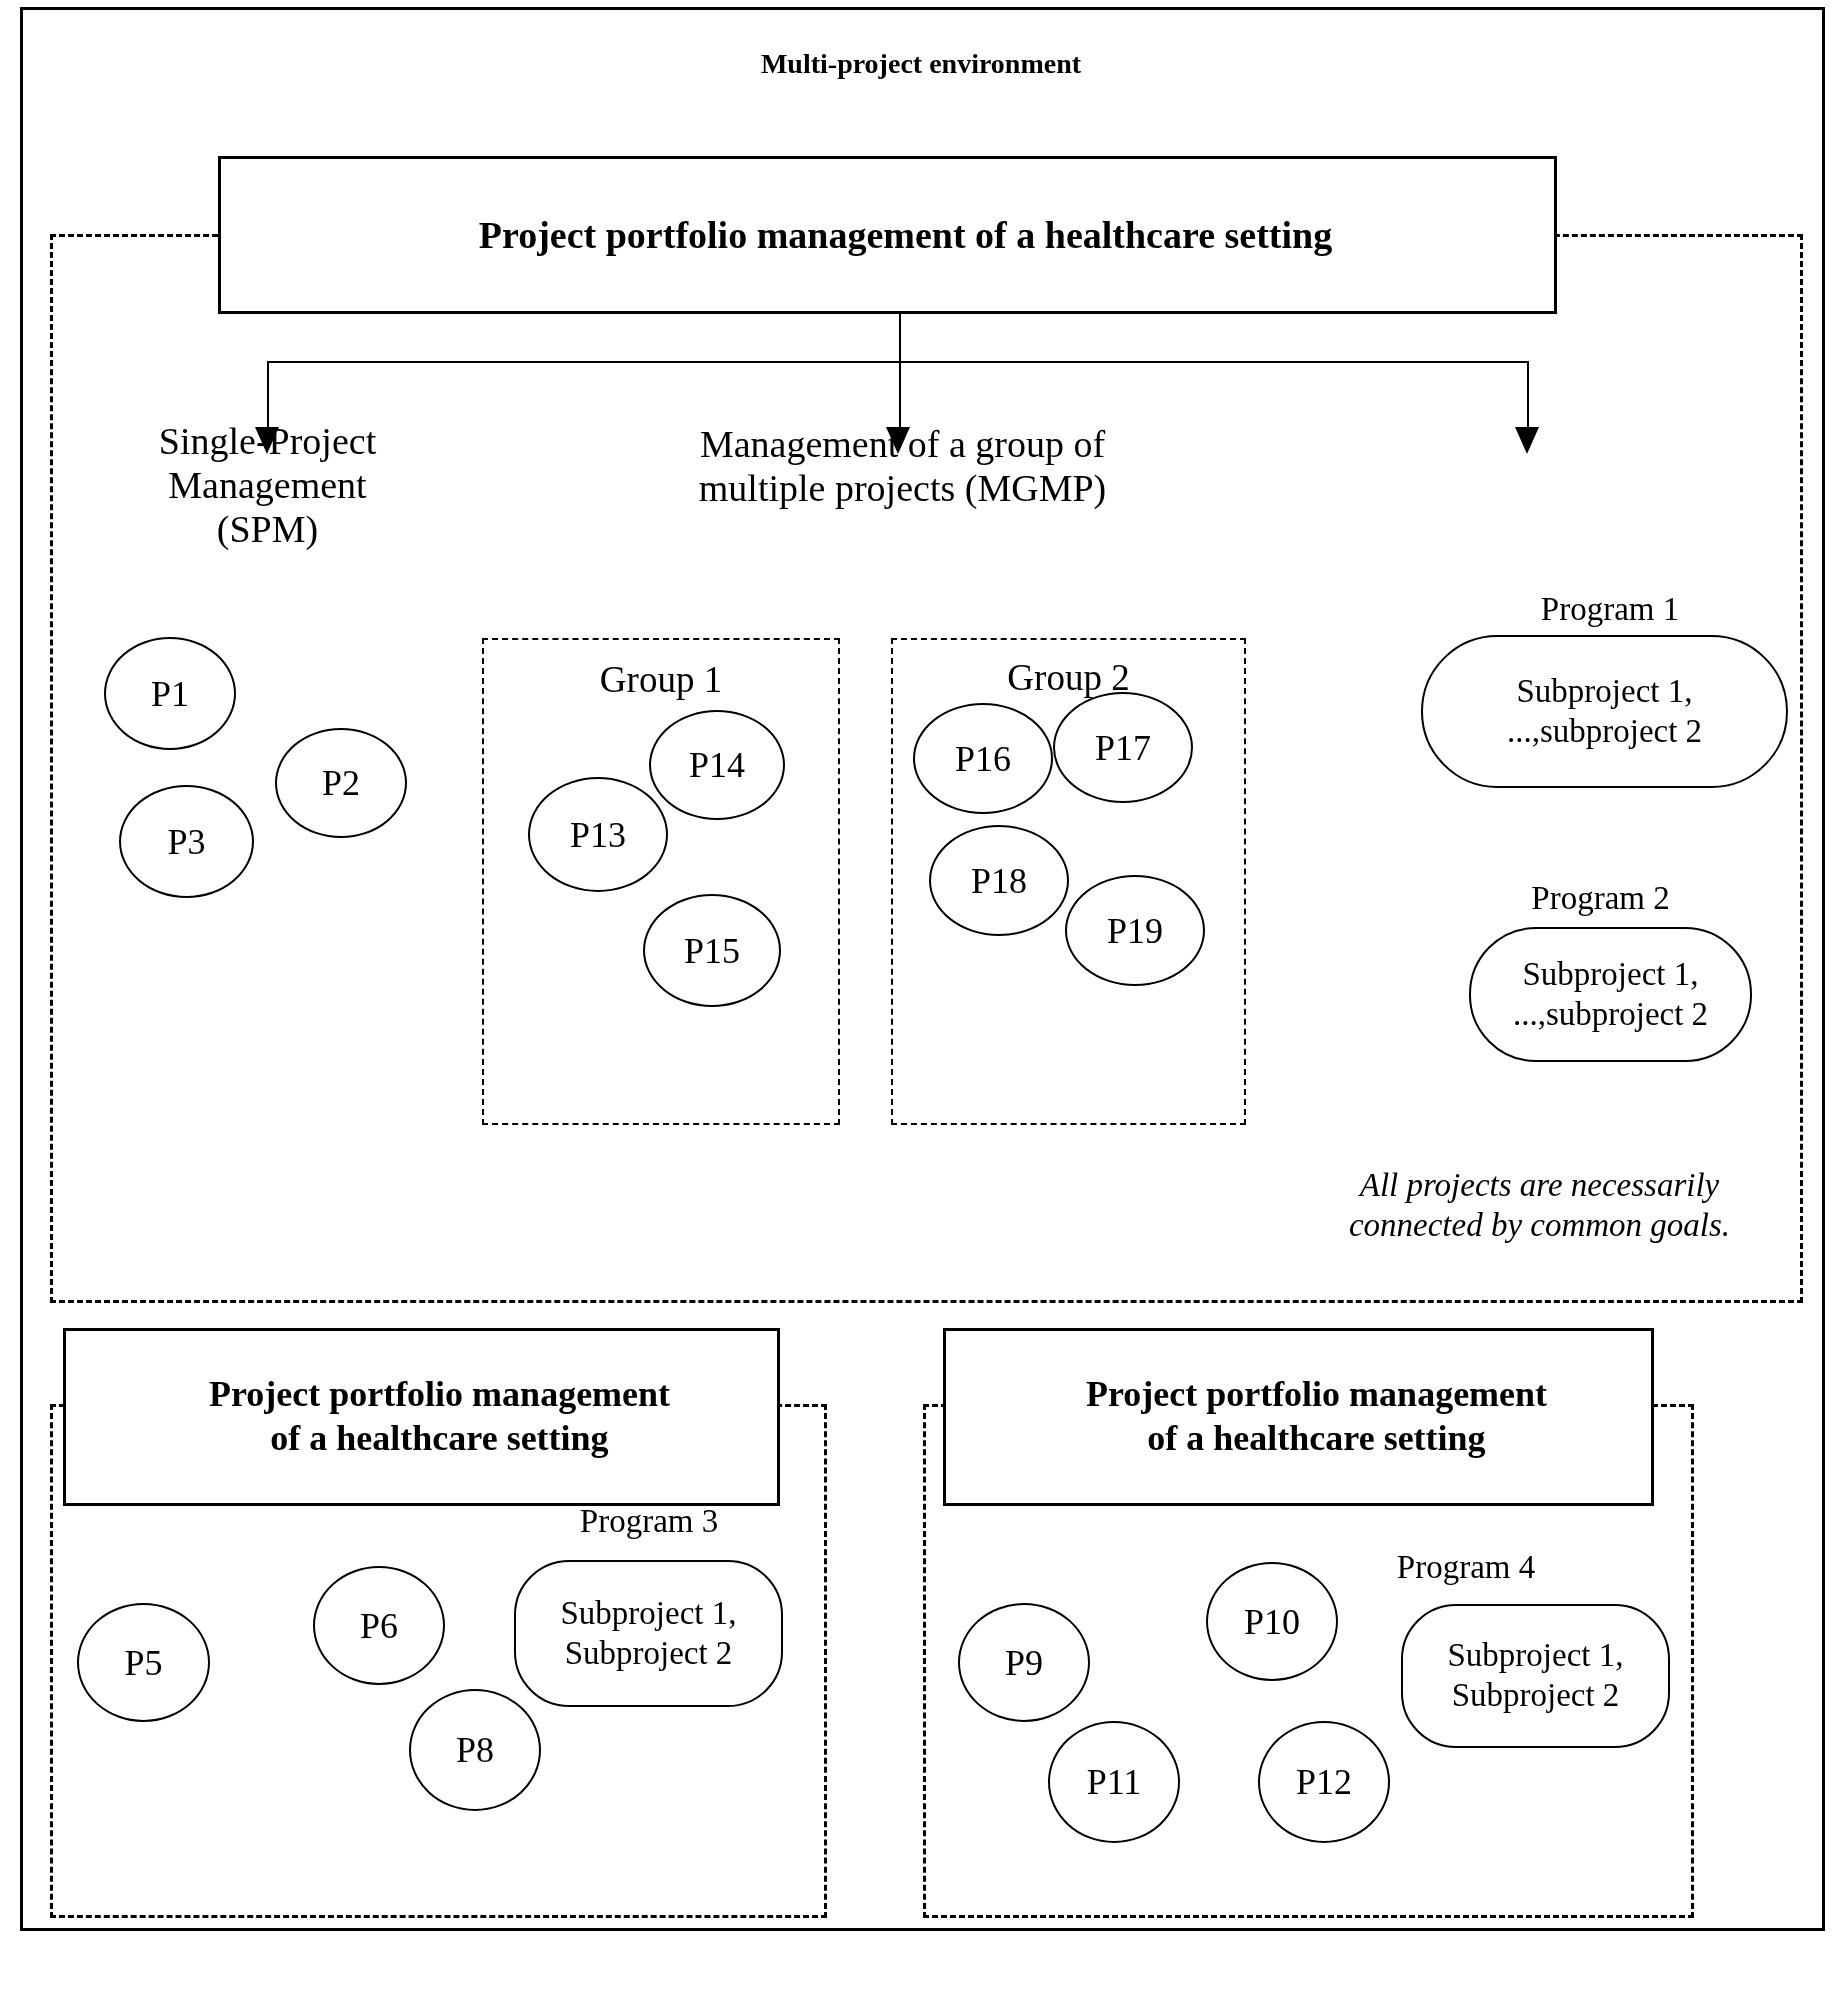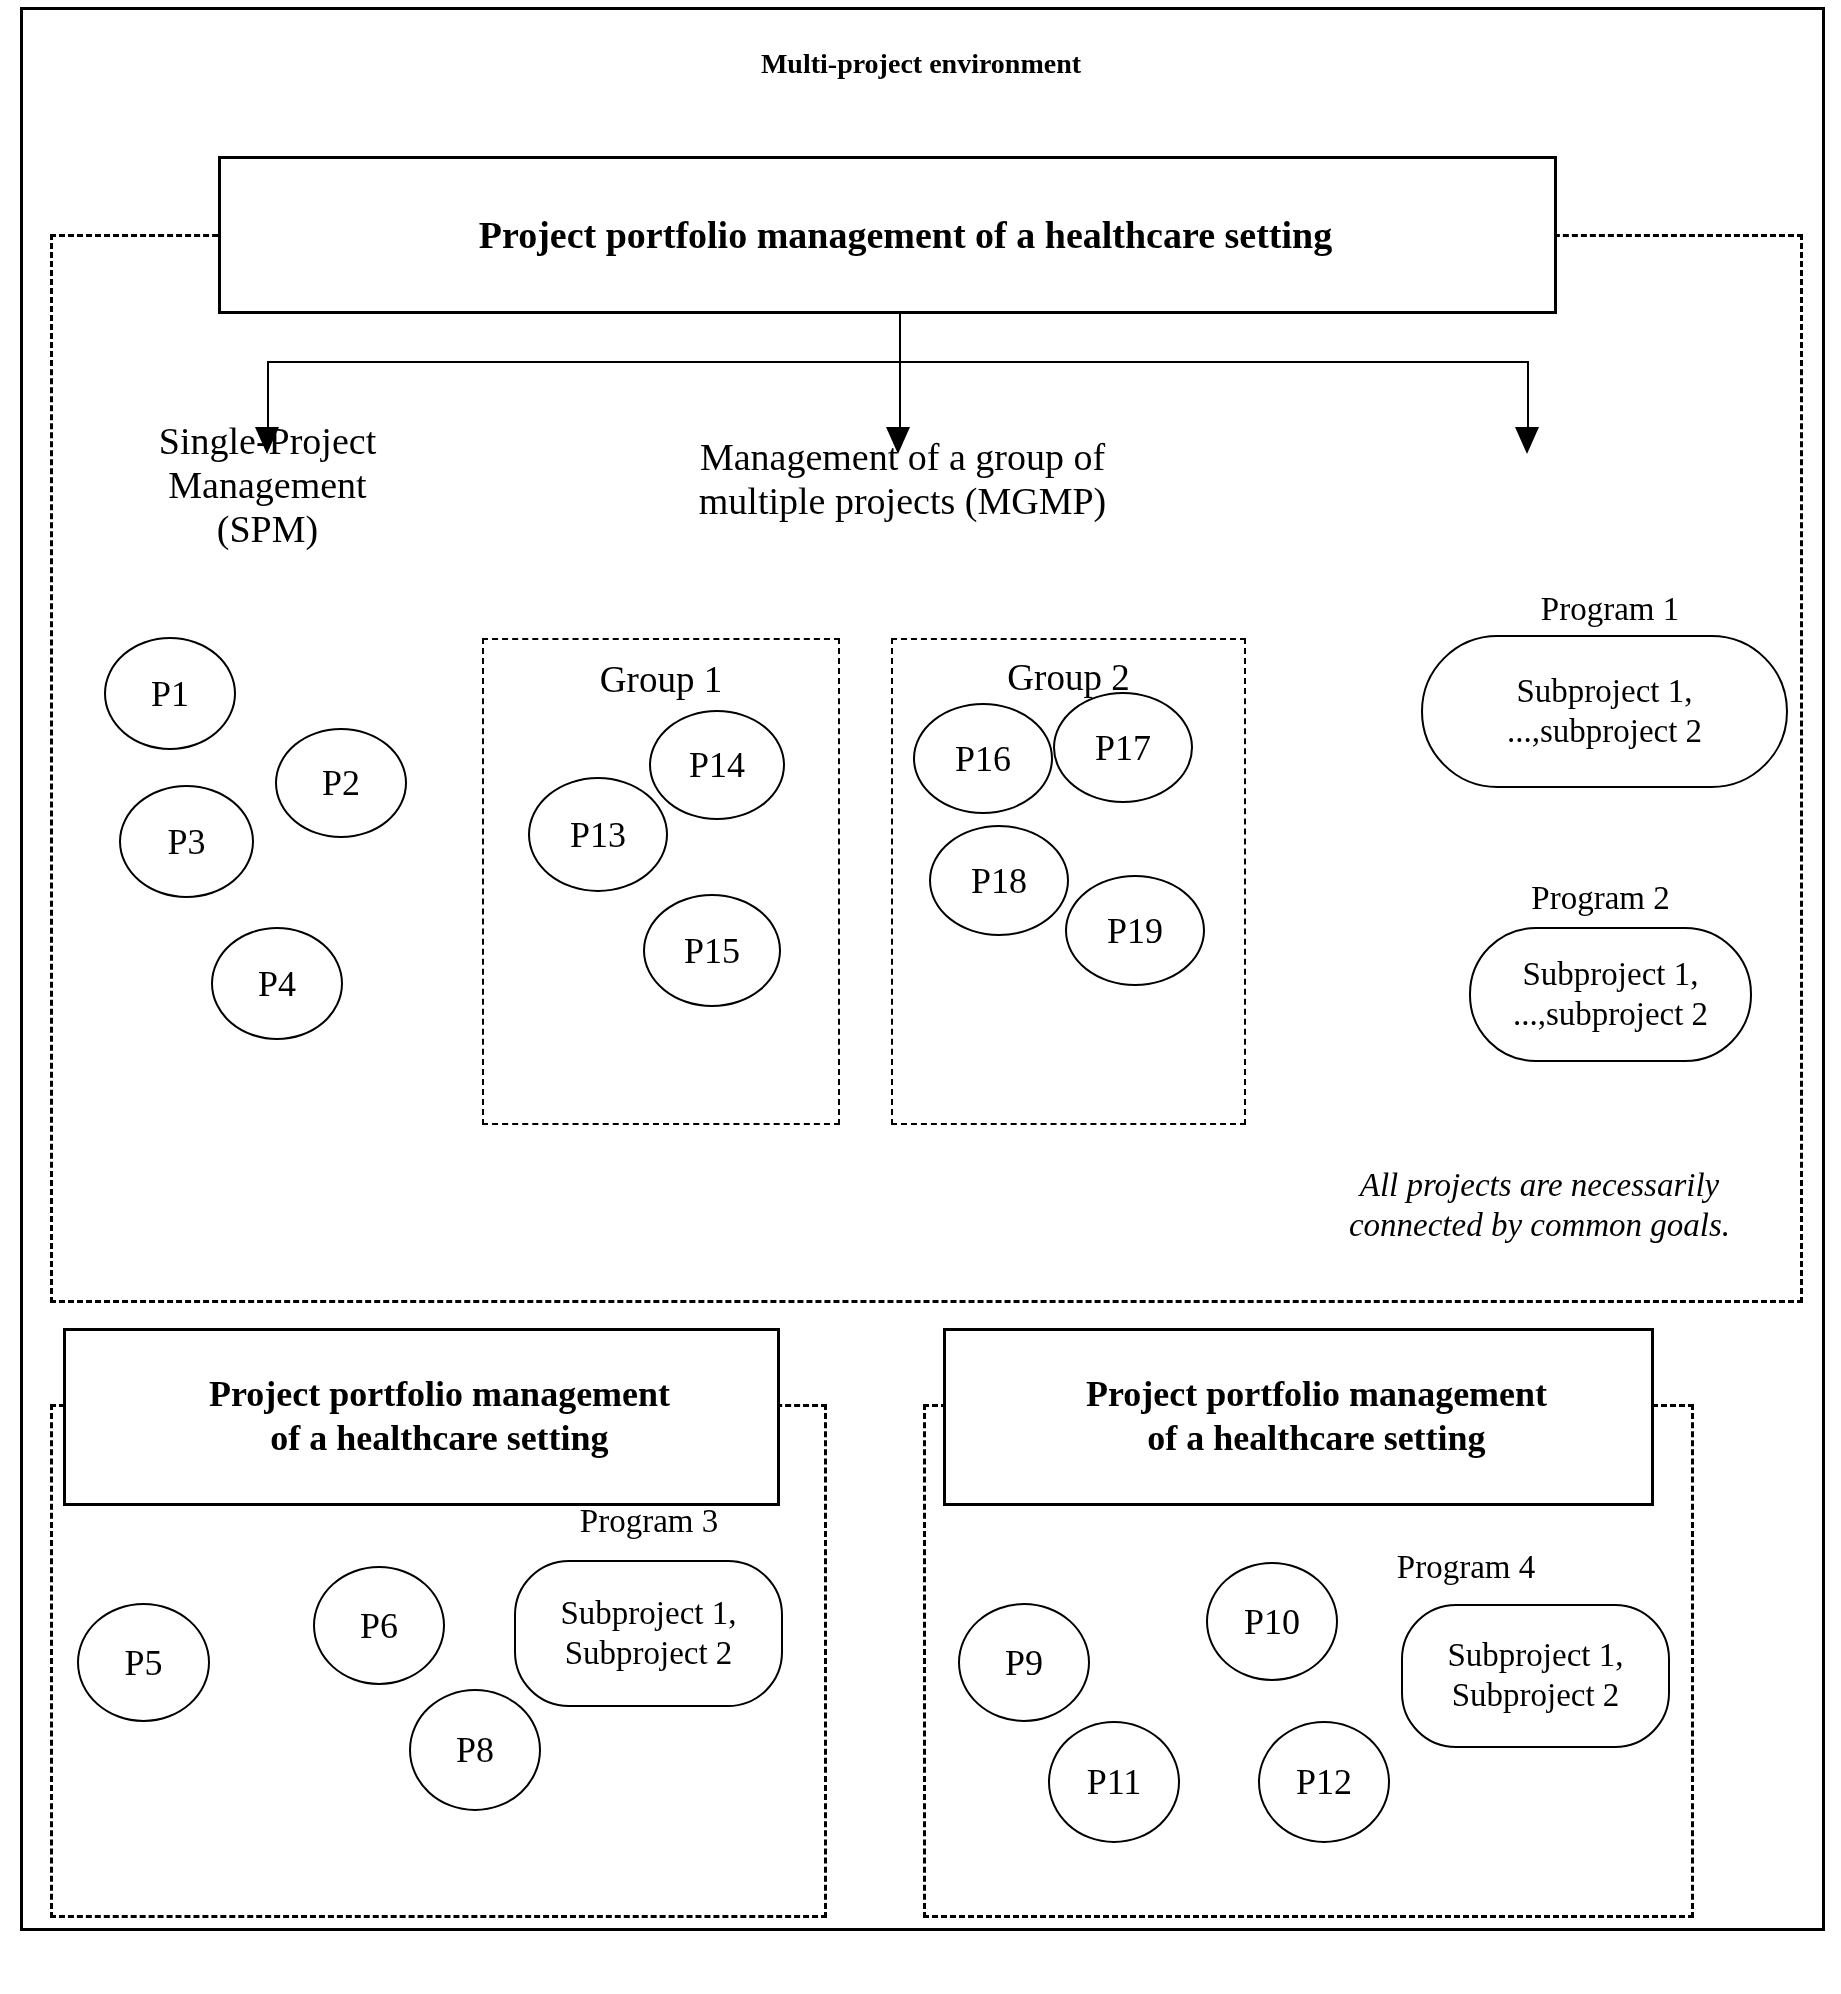--- a/index.html
+++ b/index.html
@@ -149,35 +149,32 @@
   <div class="abs arrow-head z2" style="left:1515px;top:427px;"></div>
 
   <div class="abs title-box z3" style="left:218px;top:156px;width:1339px;height:158px;font-size:38px;">
     <span>Project portfolio management of a healthcare setting</span>
   </div>
 
   <div class="abs branch-label z3" style="left:93px;top:419px;width:349px;white-space:pre-line;">Single-Project
 Management
 (SPM)</div>
 
-  <div class="abs branch-label z3" style="left:569px;top:435px;width:667px;white-space:pre-line;">Management of a group of
+  <div class="abs branch-label z3" style="left:569px;top:422px;width:667px;white-space:pre-line;">Management of a group of
 multiple projects (MGMP)</div>
 
 
   <div class="abs proj-circle z3" style="left:104px;top:637px;width:132px;height:113px;">
     <span>P1</span>
   </div>
   <div class="abs proj-circle z3" style="left:275px;top:728px;width:132px;height:110px;">
     <span>P2</span>
   </div>
   <div class="abs proj-circle z3" style="left:119px;top:785px;width:135px;height:113px;">
     <span>P3</span>
-  </div>
-  <div class="abs proj-circle z3" style="left:211px;top:927px;width:132px;height:113px;">
-    <span>P4</span>
   </div>
 
   <div class="abs dashed-group z2" style="left:482px;top:638px;width:358px;height:487px;"></div>
   <div class="abs group-label z3" style="left:482px;top:658px;width:358px;">Group 1</div>
 
   <div class="abs proj-circle z3" style="left:649px;top:710px;width:136px;height:110px;">
     <span>P14</span>
   </div>
   <div class="abs proj-circle z3" style="left:528px;top:777px;width:140px;height:115px;">
     <span>P13</span>

